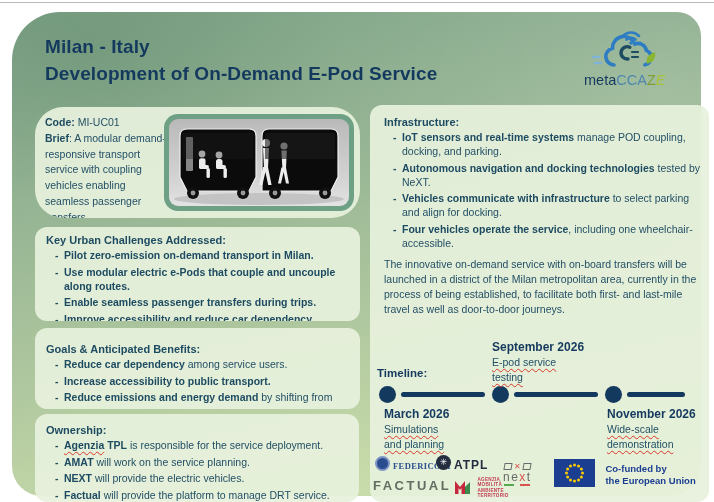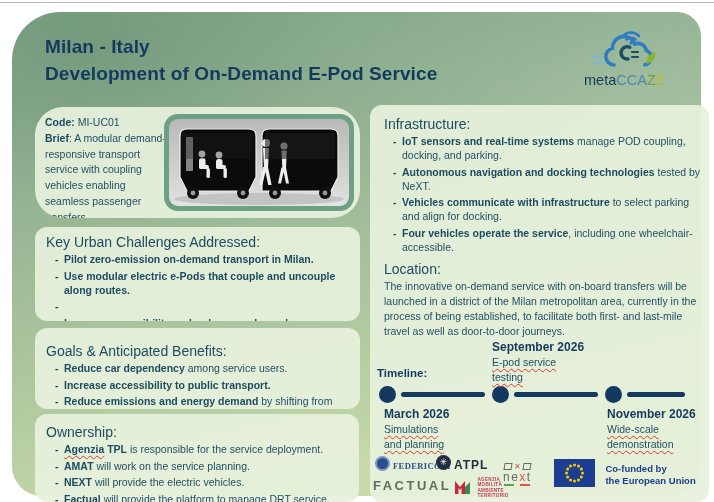--- a/index.html
+++ b/index.html
@@ -24,21 +24,21 @@
   .bt1{color:#14395e;} .bt2{color:#4e86ae;} .bt3{color:#7f9e34;} .bt4{color:#a9c23d; font-style:italic;}
 
   
   .panel { position:absolute; background:rgba(231,241,221,.93); border-radius:12px; color:#1d4b61; overflow:hidden; }
   .p-overview  { left:23px; top:95px;  width:325px; height:111px; padding:8px 10px;border-radius:28px; }
   .p-challenge { left:23px; top:215px; width:325px; height:94px;  padding:7px 11px; }
   .p-goals     { left:23px; top:316px; width:325px; height:81px;  padding:15px 11px; }
   .p-owner     { left:23px; top:402px; width:324px; height:88px;  padding:10px 11px; }
   .p-right     { left:358px; top:93px; width:339px; height:397px; padding:11px 14px; }
 
-  .h { font-size:14px; font-weight:normal; color:#1d4b61; margin-bottom:2px; }
+  .h { font-size:11px; font-weight:bold; color:#1d4b61; margin-bottom:2px; }
   .body-txt { font-size:10.5px; line-height:1.42; color:#235066; }
   .b { font-weight:bold; color:#1d4b61; }
 
   ul.blist { list-style:none; margin-left:9px; margin-top:1px; }
   ul.blist li { display:flex; font-size:10.5px; line-height:1.34; margin-bottom:2.5px; color:#235066; }
   ul.blist .mk { width:9px; flex:0 0 9px; font-weight:bold; color:#1d4b61; }
   ul.blist.allbold li { font-weight:bold; color:#1d4b61; }
 
   .sq { text-decoration:underline wavy #d93a2b; text-decoration-thickness:1px; text-underline-offset:2px; }
 
@@ -173,20 +173,21 @@
         <li>
             <span class="mk">-</span>
             <span>Pilot zero-emission on-demand transport in Milan.</span>
           </li>
         <li>
             <span class="mk">-</span>
             <span>Use modular electric e-Pods that couple and uncouple along routes.</span>
           </li>
         <li>
             <span class="mk">-</span>
+            <span>Enable seamless passenger transfers during trips.</span>
           </li>
         <li>
             <span class="mk">-</span>
             <span>Improve accessibility and reduce car dependency.</span>
           </li>
       </ul>
     </div>
 
     <div class="panel p-goals">
       <div class="h">Goals &amp; Anticipated Benefits:</div>
@@ -248,21 +249,20 @@
             <span class="mk">-</span>
             <span><span class="b">Vehicles communicate with infrastructure</span><span> to select parking and align for docking.</span></span>
           </li>
         <li>
             <span class="mk">-</span>
             <span><span class="b">Four vehicles operate the service</span><span>, including one wheelchair-accessible.</span></span>
           </li>
       </ul>
 
       <div class="loc-block">
-        <div class="h">Location:</div>
         <div class="body-txt">The innovative on-demand service with on-board transfers will be launched in a district of the Milan metropolitan area, currently in the process of being established, to facilitate both first- and last-mile travel as well as door-to-door journeys.</div>
       </div>
 
       <div class="tl-label">Timeline:</div>
       <div class="tl-dot" style="left:9px"></div>
       <div class="tl-dot" style="left:122px"></div>
       <div class="tl-dot" style="left:235px"></div>
       <div class="tl-seg" style="left:31px;  width:84px"></div>
       <div class="tl-seg" style="left:144px; width:84px"></div>
       <div class="tl-seg" style="left:257px; width:58px"></div>

